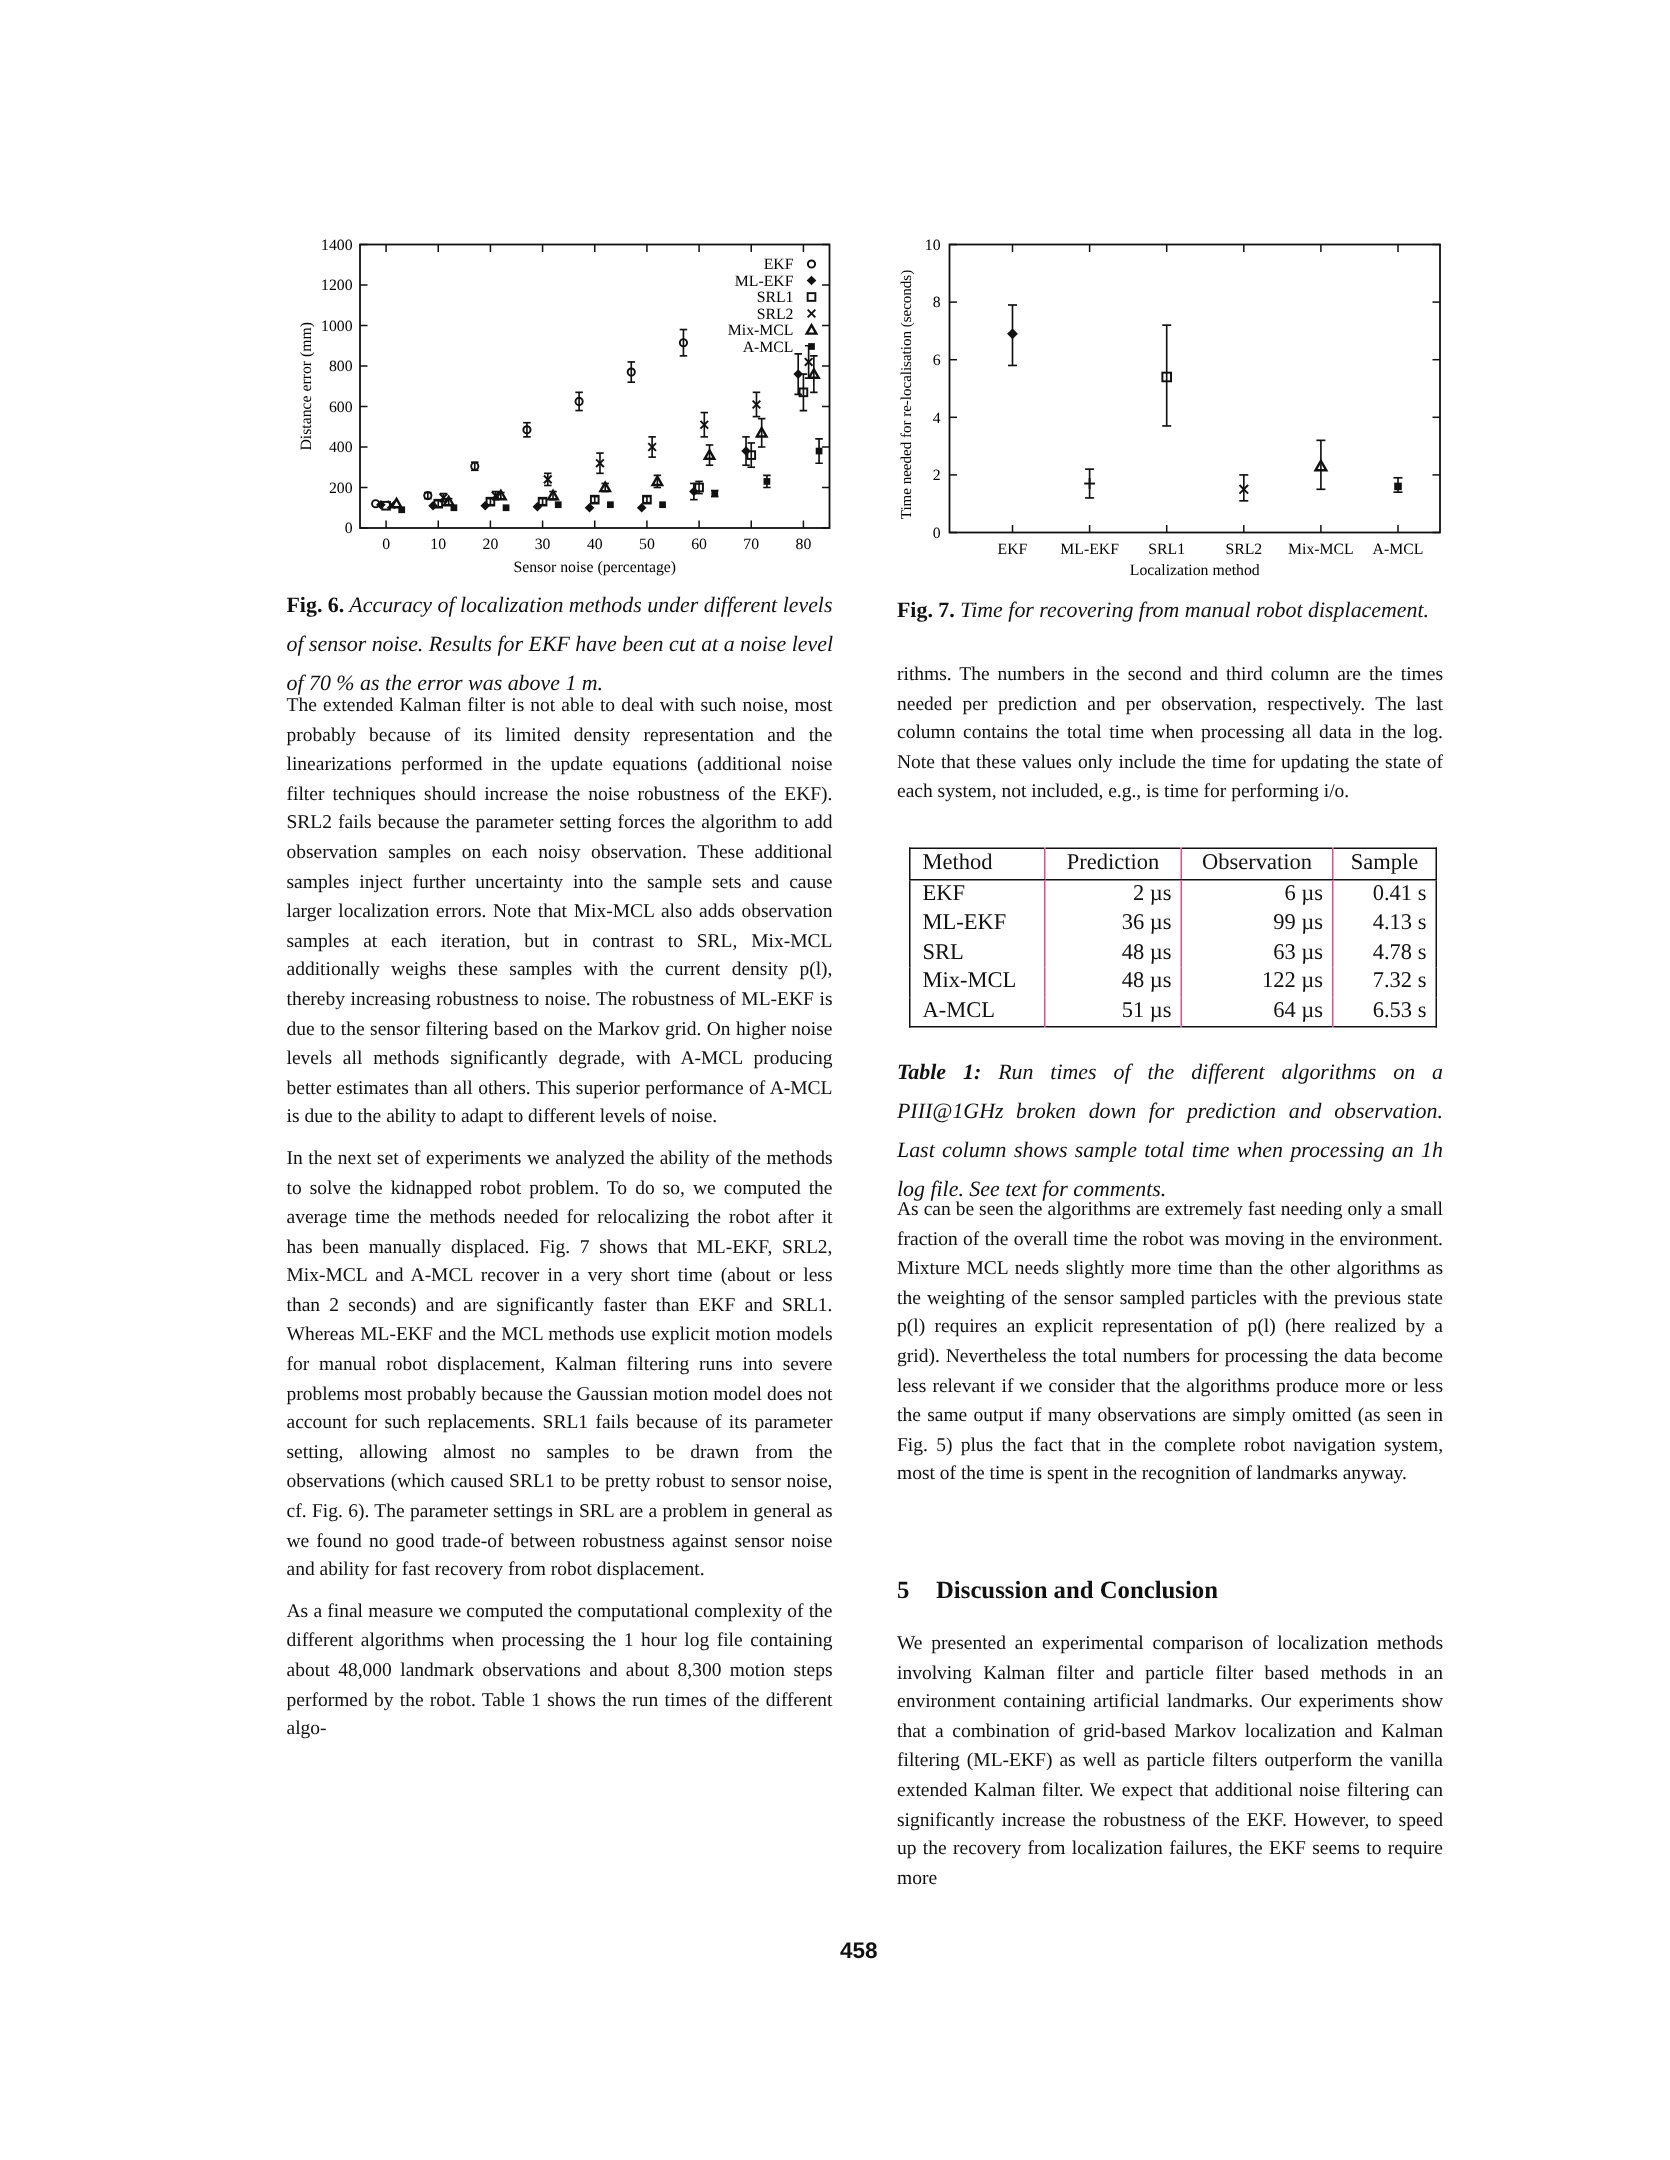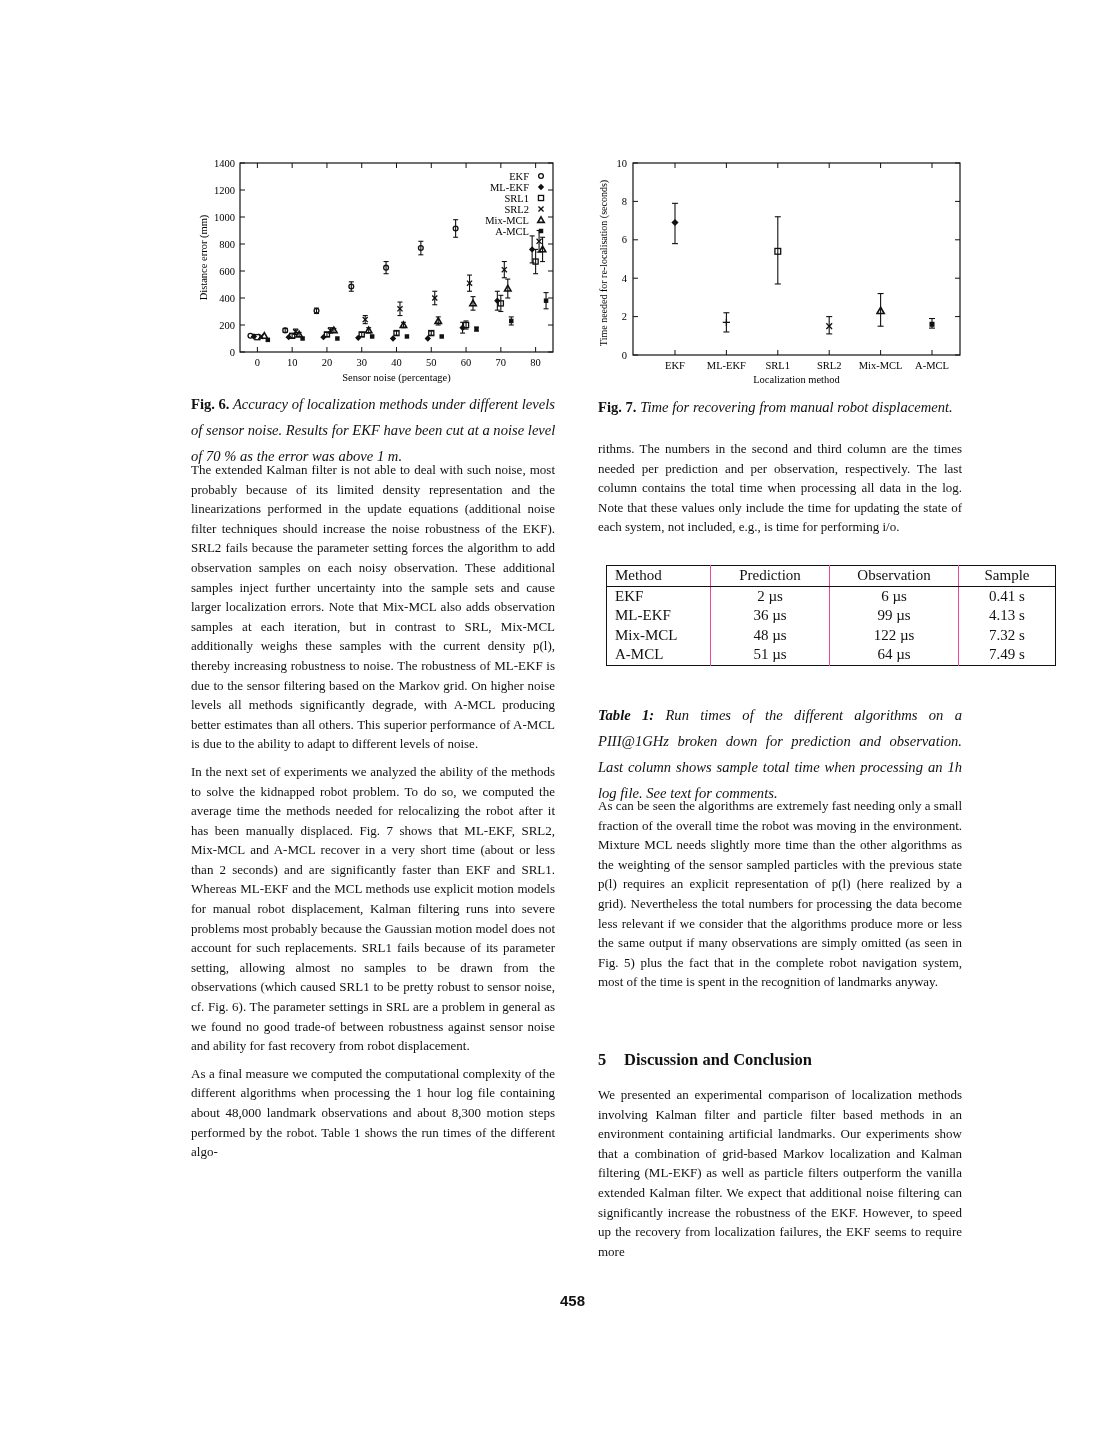--- a/index.html
+++ b/index.html
@@ -8,23 +8,23 @@
   .abs { position: absolute; }
   .col { position: absolute; font-size: 13px; line-height: 19.6px; text-align: justify; }
   .col p { margin: 0 0 8px 0; text-indent: 0; }
   .caption { font-size: 14.6px; line-height: 26px; font-style: italic; }
   .caption b { font-style: normal; font-weight: bold; }
   .caption .tb { font-weight: bold; font-style: italic; }
   svg text { font-family: "Liberation Serif", "DejaVu Serif", serif; }
   .section-title { font-weight: bold; font-size: 16.5px; }
   .section-title span.num { display: inline-block; width: 26px; }
   table.runtimes { border-collapse: collapse; font-size: 15px; }
-  table.runtimes th, table.runtimes td { padding: 0 20px; line-height: 19.5px; font-weight: normal; }
+  table.runtimes th, table.runtimes td { padding: 0 6px; line-height: 19.5px; font-weight: normal; }
   table.runtimes th { border-bottom: 1px solid #111; text-align: center; }
-  table.runtimes td.num { text-align: center; margin-top: 48px; }
+  table.runtimes td.num { text-align: right; margin-top: 48px; }
   table.runtimes td.first, table.runtimes th.first { text-align: left; padding-left: 8px; }
   .frame { border: 1px solid #111; }
   .vsep { border-left: 1px solid #ec4899; }
   .page-num { font-family: "Liberation Sans", "DejaVu Sans", sans-serif; font-weight: bold; font-size: 15px; }
 </style>
 </head>
 <body>
 
 <div class="abs" style="left:190px; top:150px; width:375px; height:240px;">
   <svg id="fig6-svg" width="375" height="240" viewBox="0 0 375 240">
@@ -586,30 +586,36 @@
           <td class="num vsep" style="font-style: normal;">6 µs</td>
           <td class="num vsep">0.41 s</td>
         </tr>
         <tr>
           <td class="first">ML-EKF</td>
           <td class="num vsep" style="font-style: normal;">36 µs</td>
           <td class="num vsep" style="font-style: normal;">99 µs</td>
           <td class="num vsep">4.13 s</td>
         </tr>
         <tr>
+          <td class="first">SRL</td>
+          <td class="num vsep" style="font-style: normal;">48 µs</td>
+          <td class="num vsep" style="font-style: normal;">63 µs</td>
+          <td class="num vsep">4.78 s</td>
+        </tr>
+        <tr>
           <td class="first">Mix-MCL</td>
           <td class="num vsep" style="font-style: normal;">48 µs</td>
           <td class="num vsep" style="font-style: normal;">122 µs</td>
           <td class="num vsep">7.32 s</td>
         </tr>
         <tr>
           <td class="first">A-MCL</td>
           <td class="num vsep" style="font-style: normal;">51 µs</td>
           <td class="num vsep" style="font-style: normal;">64 µs</td>
-          <td class="num vsep">7.49 s</td>
+          <td class="num vsep">6.53 s</td>
         </tr>
       </tbody>
   </table>
 </div>
 
 <div class="abs caption" style="left:598px; top:702px; width:364px; text-align: justify;">
   <span class="tb">Table 1:</span>
   <span>Run times of the different algorithms on a PIII@1GHz broken down for prediction and observation. Last column shows sample total time when processing an 1h log file. See text for comments.</span>
 </div>
 

